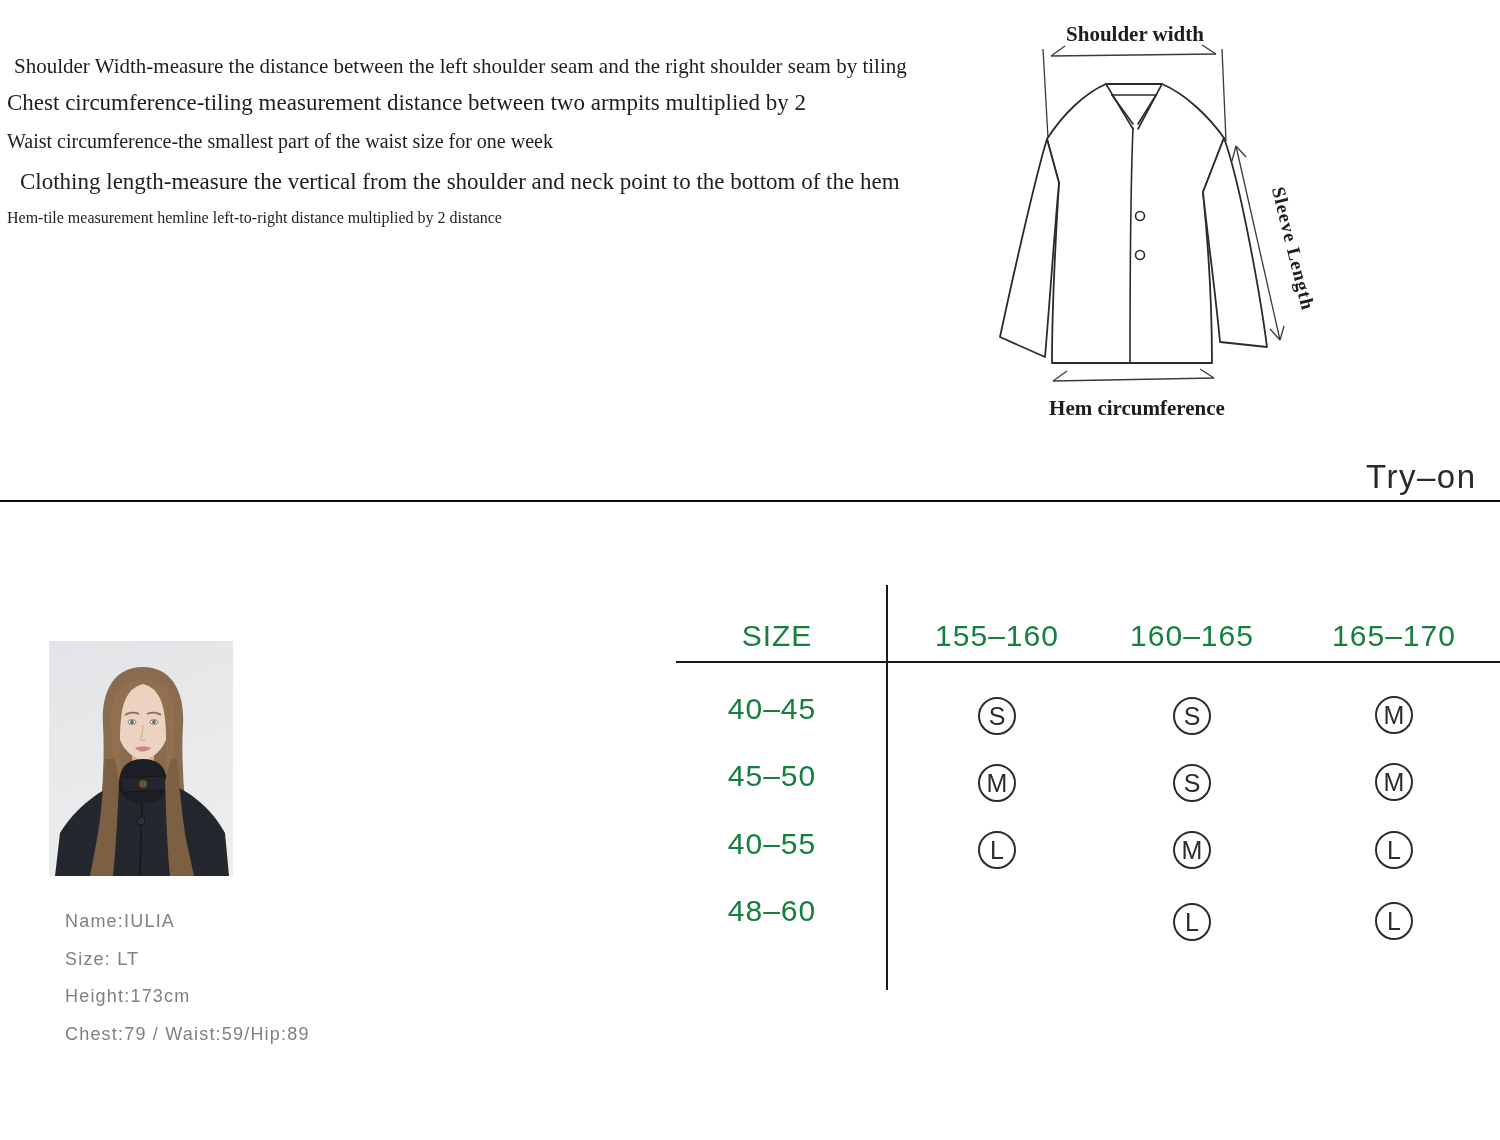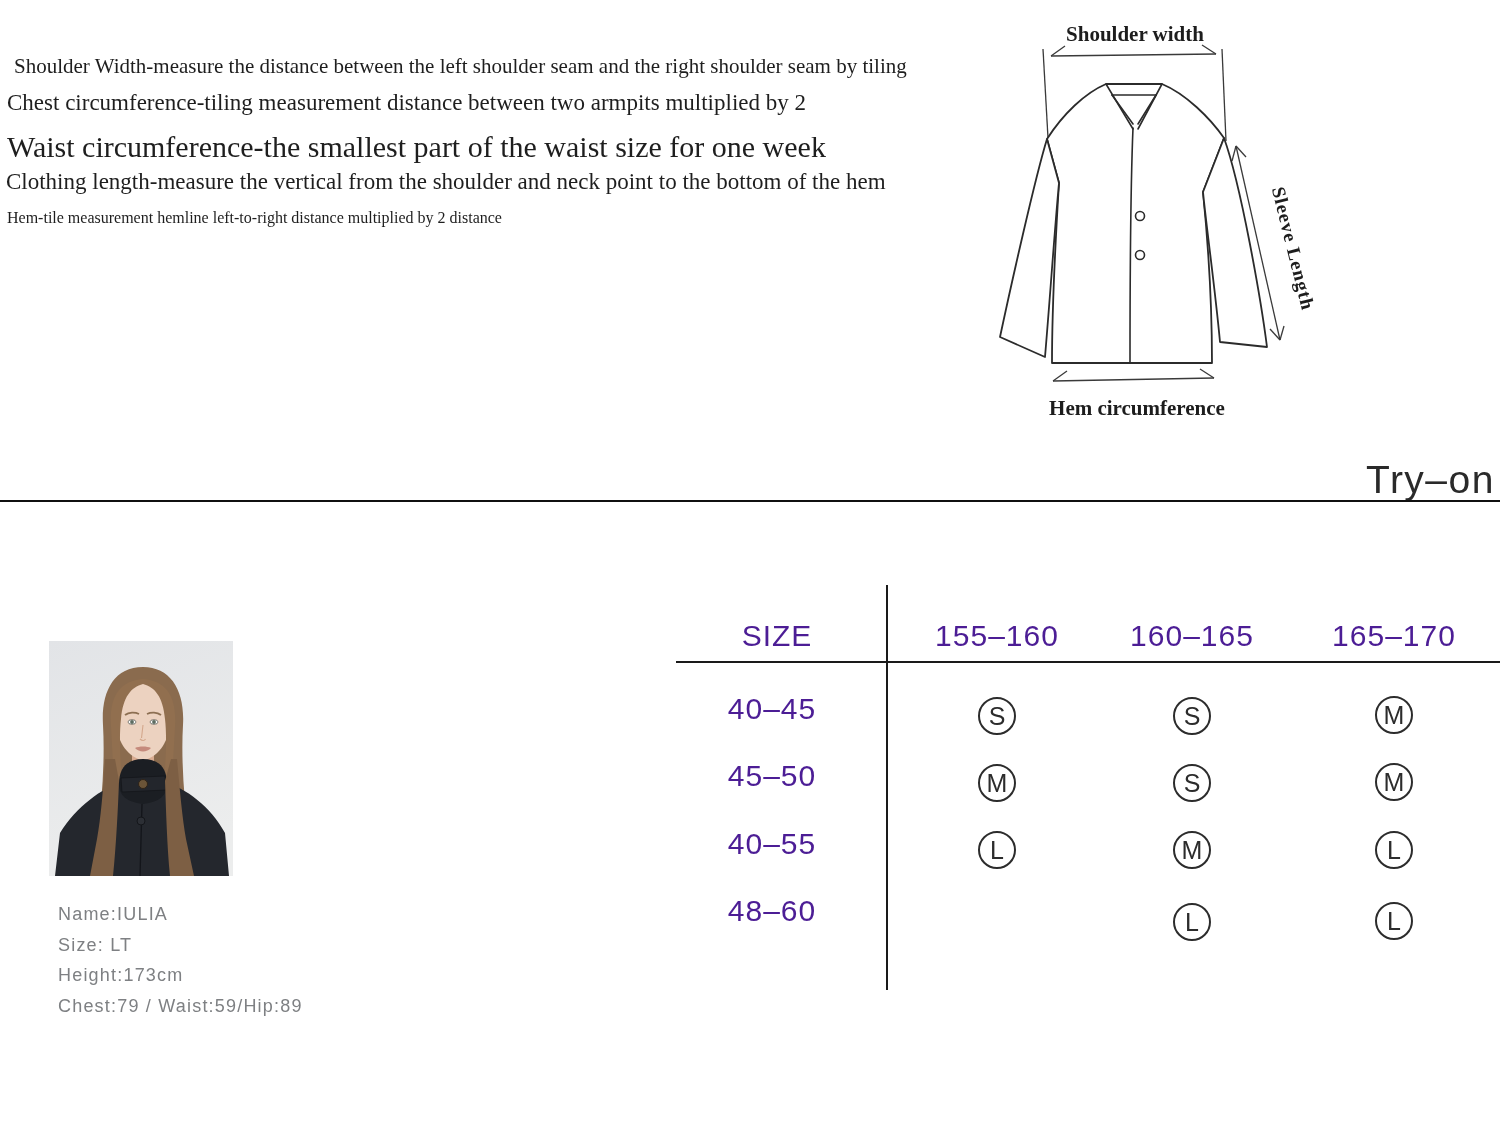--- a/index.html
+++ b/index.html
@@ -7,48 +7,48 @@
     position:relative;width:1500px;height:1140px;background:#ffffff;
     overflow:hidden;font-family:"Liberation Sans",sans-serif;
   }
   
   .notes p{
     position:absolute;margin:0;white-space:nowrap;
     font-family:"Liberation Serif",serif;color:#1e1e1e;font-weight:500;
   }
   .n1{left:14px;top:54px;font-size:21px;text-align:right;}
   .n2{left:7px;top:90px;font-size:23px;}
-  .n3{left:7px;top:130px;font-size:30px;}
-  .n4{left:6px;top:169px;font-size:23px;}
+  .n3{left:7px;top:130px;font-size:20px;}
+  .n4{left:20px;top:169px;font-size:23px;}
   .n5{left:7px;top:209px;font-size:16px;}
   
   .jacket{position:absolute;left:975px;top:15px;width:525px;height:425px;}
   .jacket .dlabel{
     font-family:"Liberation Serif",serif;font-weight:bold;fill:#1d1d1d;
   }
   
   .tryon{
     position:absolute;left:1366px;top:458px;margin:0;
-    font-size:39px;font-weight:400;letter-spacing:1.5px;color:#2a2a2a;white-space:nowrap;
+    font-size:33px;font-weight:400;letter-spacing:1.5px;color:#2a2a2a;white-space:nowrap;
   }
   .rule{position:absolute;background:#101010;}
   .main-rule{left:0;top:500px;width:1500px;height:2px;}
   
   .photo{position:absolute;left:49px;top:641px;width:184px;height:235px;}
   .model-info{position:absolute;left:50px;top:895px;}
   .model-info p{
-    margin:8px;font-size:18px;line-height:22.5px;letter-spacing:1.2px;
+    margin:15px;font-size:18px;line-height:22.5px;letter-spacing:1.2px;
     color:#7e8083;white-space:nowrap;
   }
   
   .vline{position:absolute;left:886px;top:585px;width:2px;height:405px;background:#1a1a1a;}
   .hline{position:absolute;left:676px;top:661px;width:824px;height:2px;background:#1a1a1a;}
   .cell{
     position:absolute;transform:translate(-50%,-50%);
-    font-size:30px;letter-spacing:1px;color:#4c1d95;white-space:nowrap;
+    font-size:30px;letter-spacing:1px;color:#15803d;white-space:nowrap;
   }
   .size-circle{
     position:absolute;transform:translate(-50%,-50%);
     width:38px;height:38px;border:2px solid #2c2c2c;border-radius:50%;
     display:flex;align-items:center;justify-content:center;
     font-size:25px;color:#2c2c2c;box-sizing:border-box;letter-spacing:0;
   }
 </style>
 </head>
 <body>

